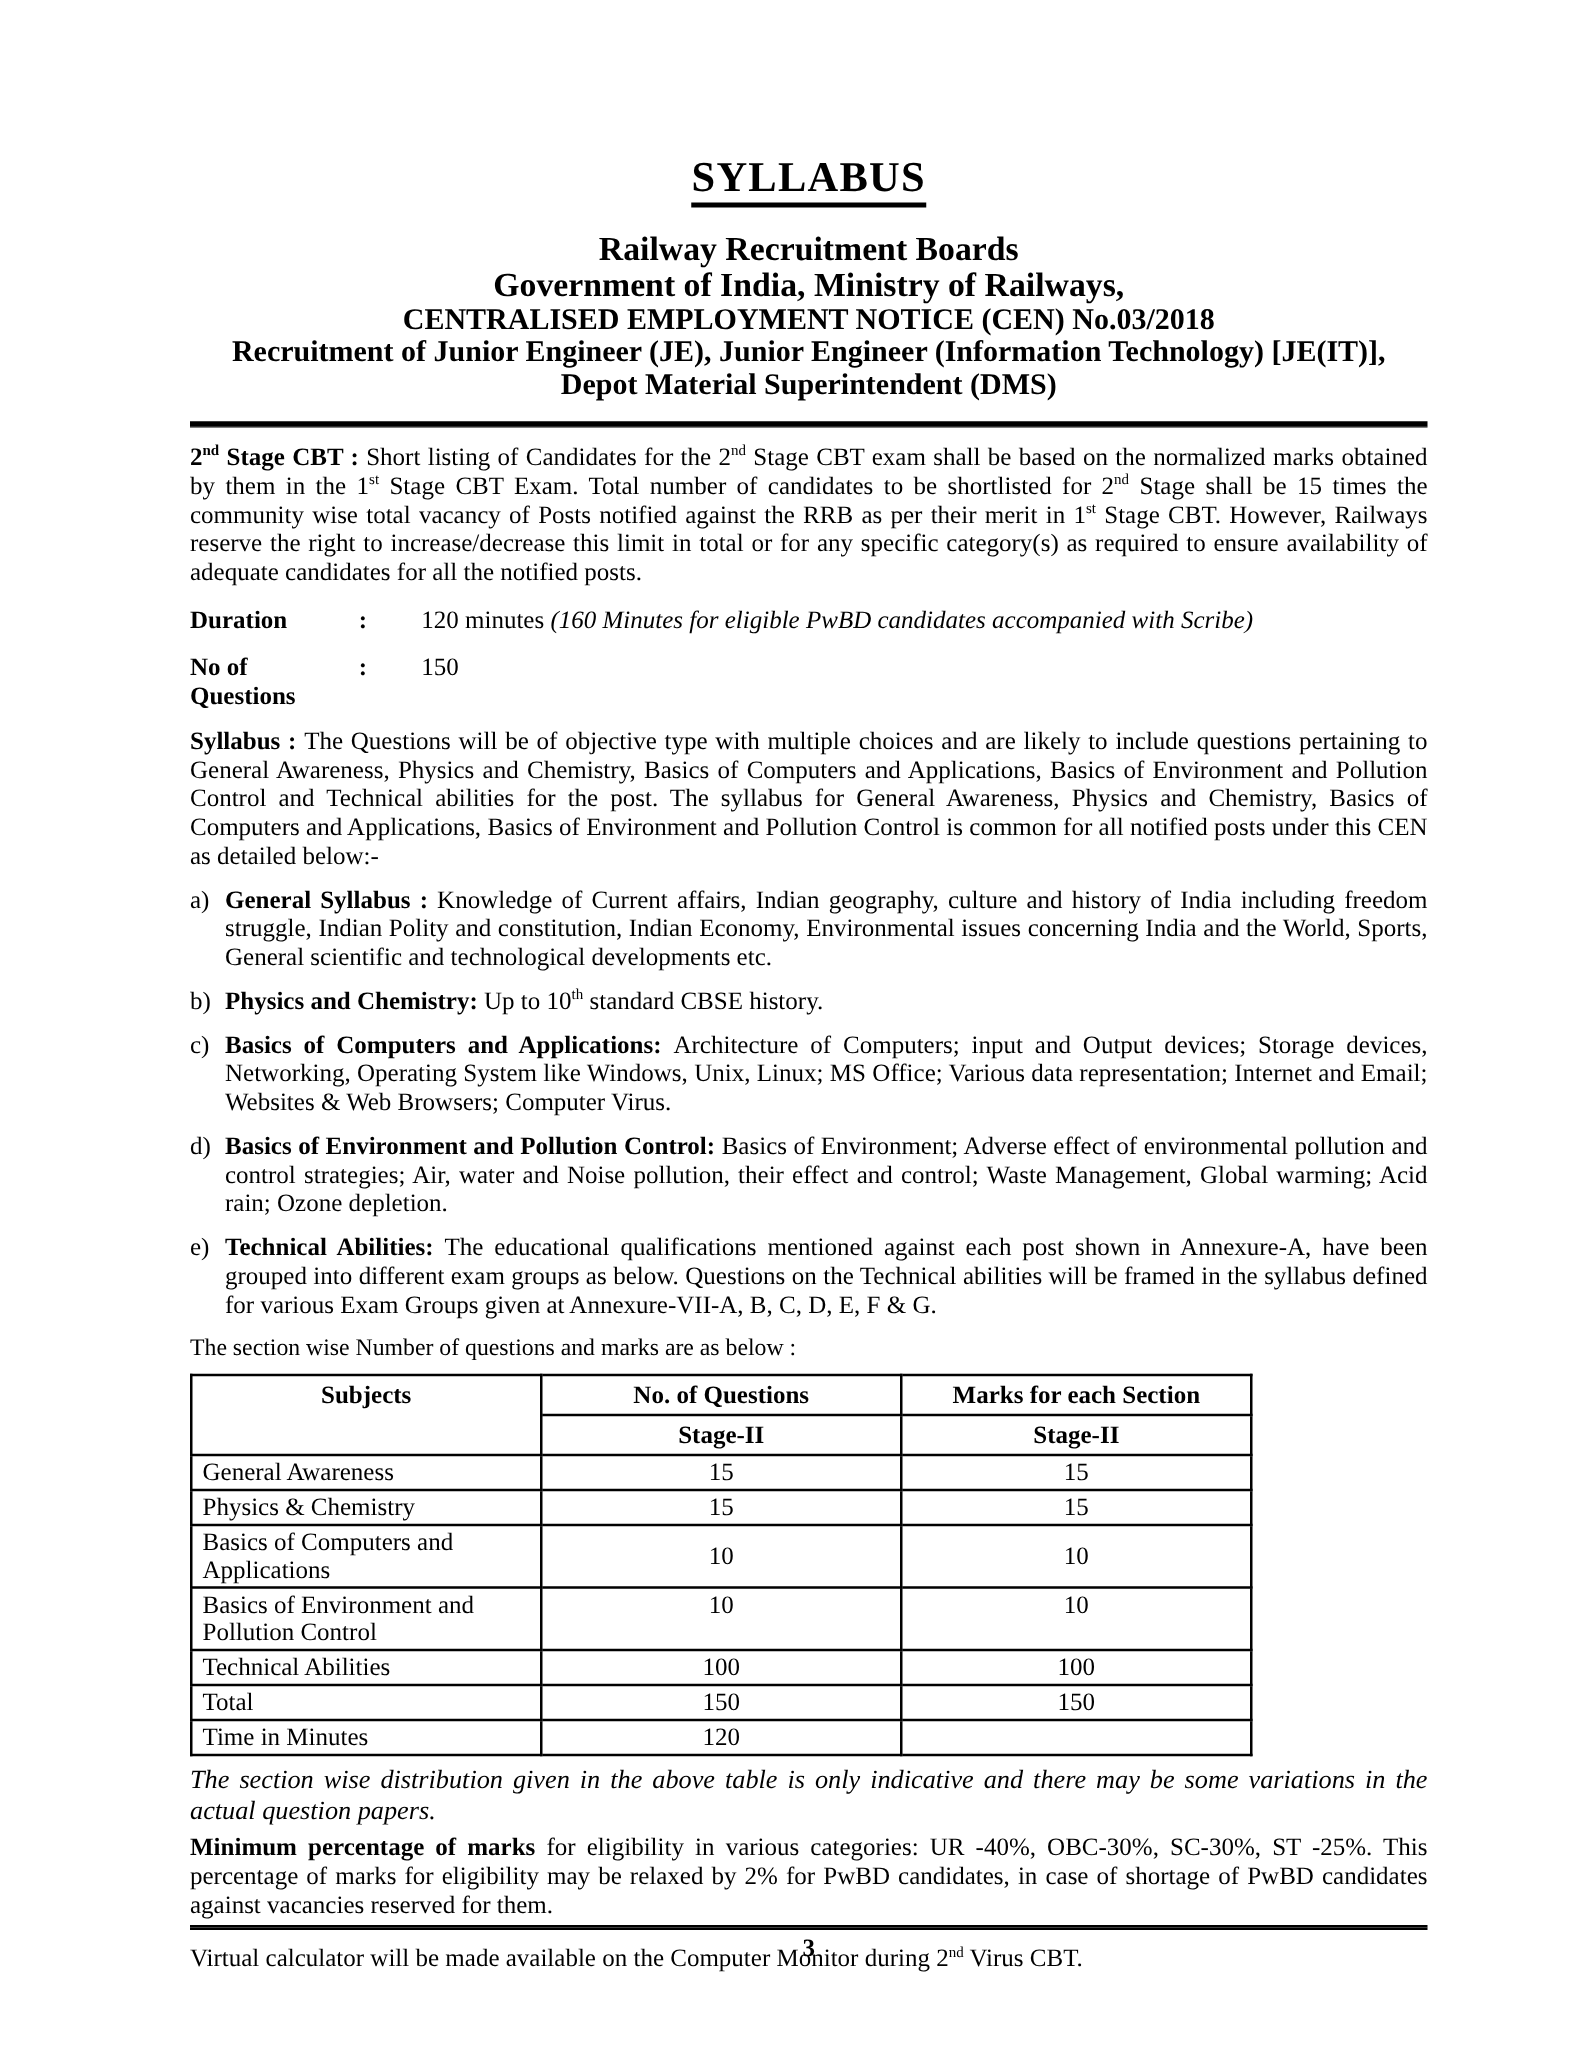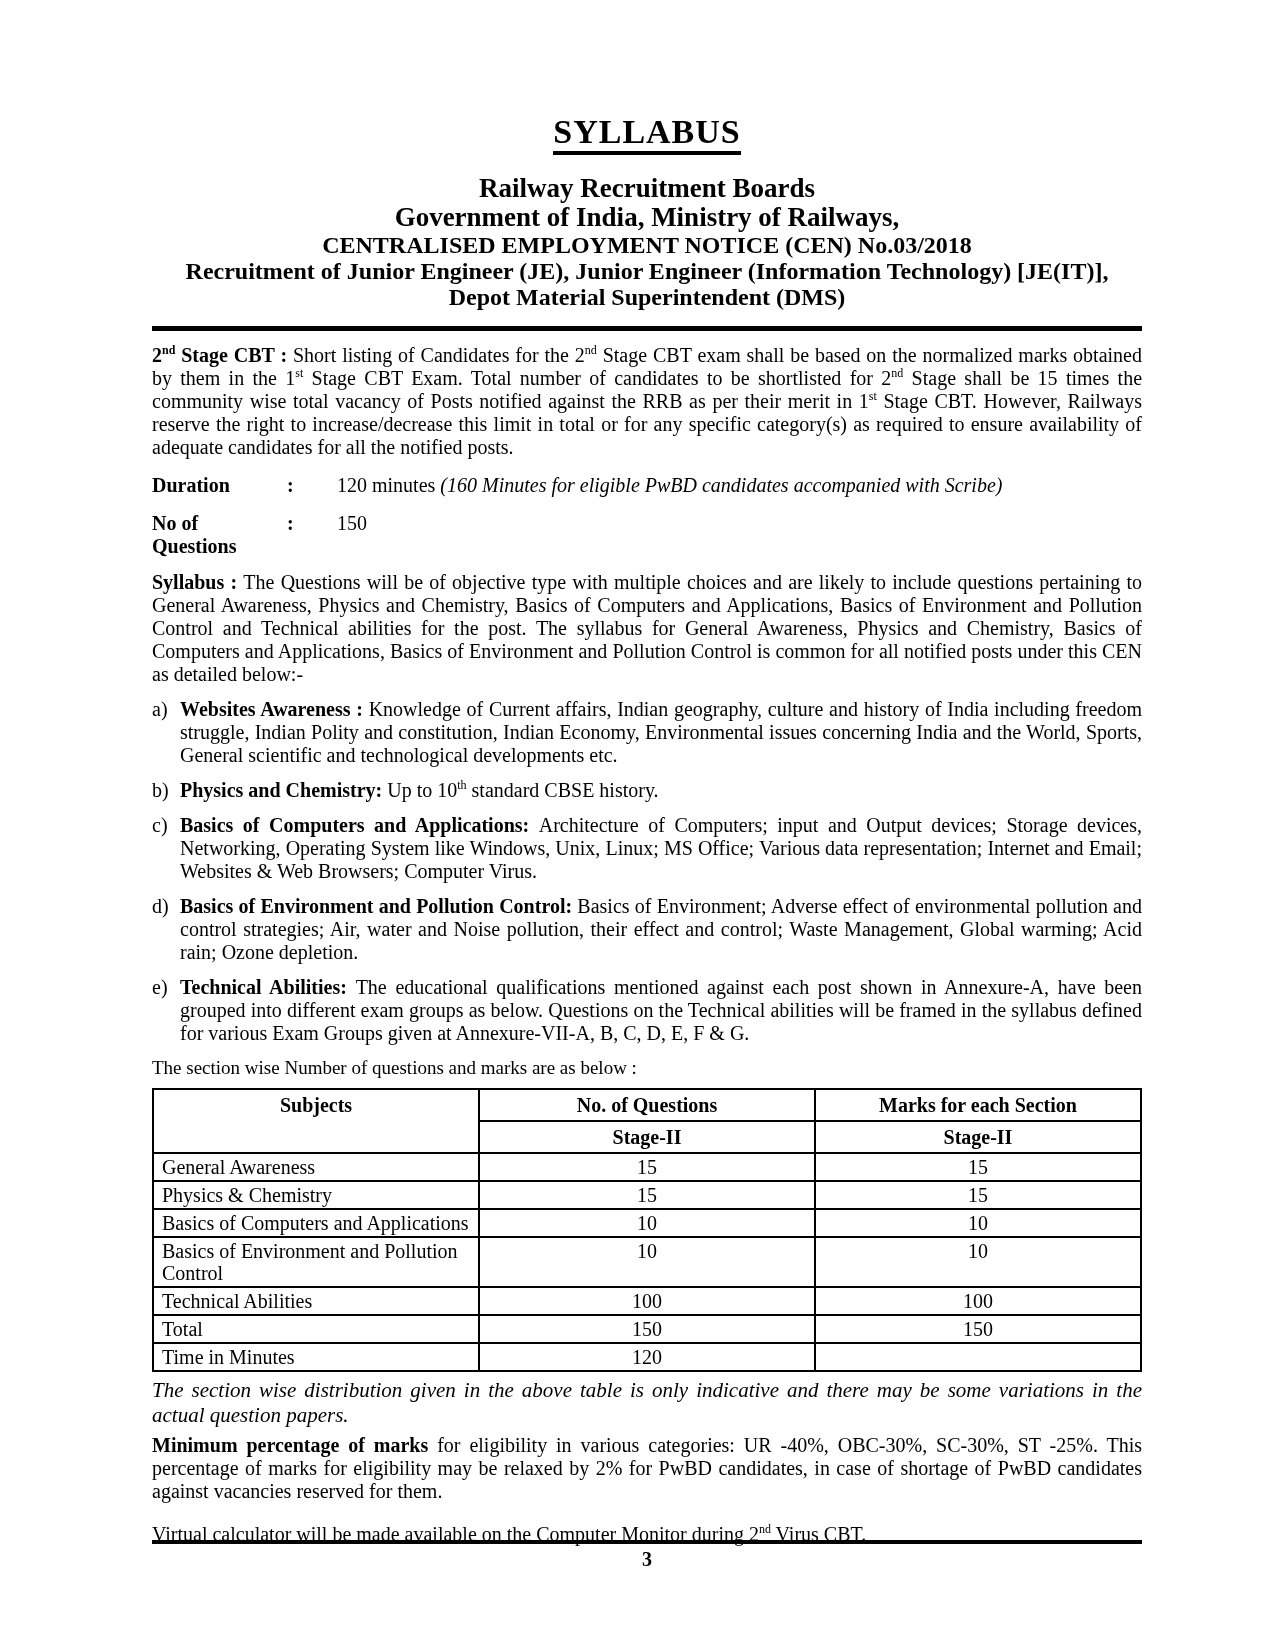--- a/index.html
+++ b/index.html
@@ -6,21 +6,21 @@
   html,body { background:#ffffff; }
   body {
     width:1275px; height:1650px;
     position:relative;
     font-family:"Liberation Serif","DejaVu Serif",serif;
     color:#000;
     overflow:hidden;
   }
   .page-content {
     position:absolute;
-    left:152px; top:0;
+    left:152px; top:11px;
     width:990px;
   }
   
   .doc-title {
     margin-top:112px;
     text-align:center;
     font-size:34px;
     line-height:40px;
     font-weight:bold;
     letter-spacing:1px;
@@ -60,21 +60,21 @@
     padding-left:28px;
     font-size:20px;
     line-height:23px;
     text-align:justify;
   }
   .list-label { position:absolute; left:0; top:0; }
   .table-intro { margin-top:11px; font-size:19px; line-height:23px; }
   
   table.marks-table {
     margin-top:9px;
-    width:990px;
+    width:850px;
     border-collapse:collapse;
   }
   table.marks-table th, table.marks-table td {
     border:2px solid #000;
     font-size:20px;
     line-height:22px;
     padding:2px 8px;
   }
   table.marks-table th { font-weight:bold; text-align:center; padding:4px 8px; }
   th.subjects-cell { vertical-align:top; padding-top:6px; }
@@ -137,21 +137,21 @@
   <div class="kv-row">
     <div class="kv-label">No of Questions</div>
     <div class="kv-colon">:</div>
     <div class="kv-value">150</div>
   </div>
 
   <div class="para"><span class="run-b">Syllabus : </span><span>The Questions will be of objective type with multiple choices and are likely to include questions pertaining to General Awareness, Physics and Chemistry, Basics of Computers and Applications, Basics of Environment and Pollution Control and Technical abilities for the post. The syllabus for General Awareness, Physics and Chemistry, Basics of Computers and Applications, Basics of Environment and Pollution Control is common for all notified posts under this CEN as detailed below:-</span></div>
 
   <div class="list-item">
     <span class="list-label">a)</span>
-    <span><span class="run-b">Websites Awareness : </span><span>Knowledge of Current affairs, Indian geography, culture and history of India including freedom struggle, Indian Polity and constitution, Indian Economy, Environmental issues concerning India and the World, Sports, General scientific and technological developments etc.</span></span>
+    <span><span class="run-b">General Syllabus : </span><span>Knowledge of Current affairs, Indian geography, culture and history of India including freedom struggle, Indian Polity and constitution, Indian Economy, Environmental issues concerning India and the World, Sports, General scientific and technological developments etc.</span></span>
   </div>
   <div class="list-item">
     <span class="list-label">b)</span>
     <span><span class="run-b">Physics and Chemistry: </span><span>Up to 10</span><sup class="sp">th</sup><span> standard CBSE history.</span></span>
   </div>
   <div class="list-item">
     <span class="list-label">c)</span>
     <span><span class="run-b">Basics of Computers and Applications: </span><span>Architecture of Computers; input and Output devices; Storage devices, Networking, Operating System like Windows, Unix, Linux; MS Office; Various data representation; Internet and Email; Websites &amp; Web Browsers; Computer Virus.</span></span>
   </div>
   <div class="list-item">

